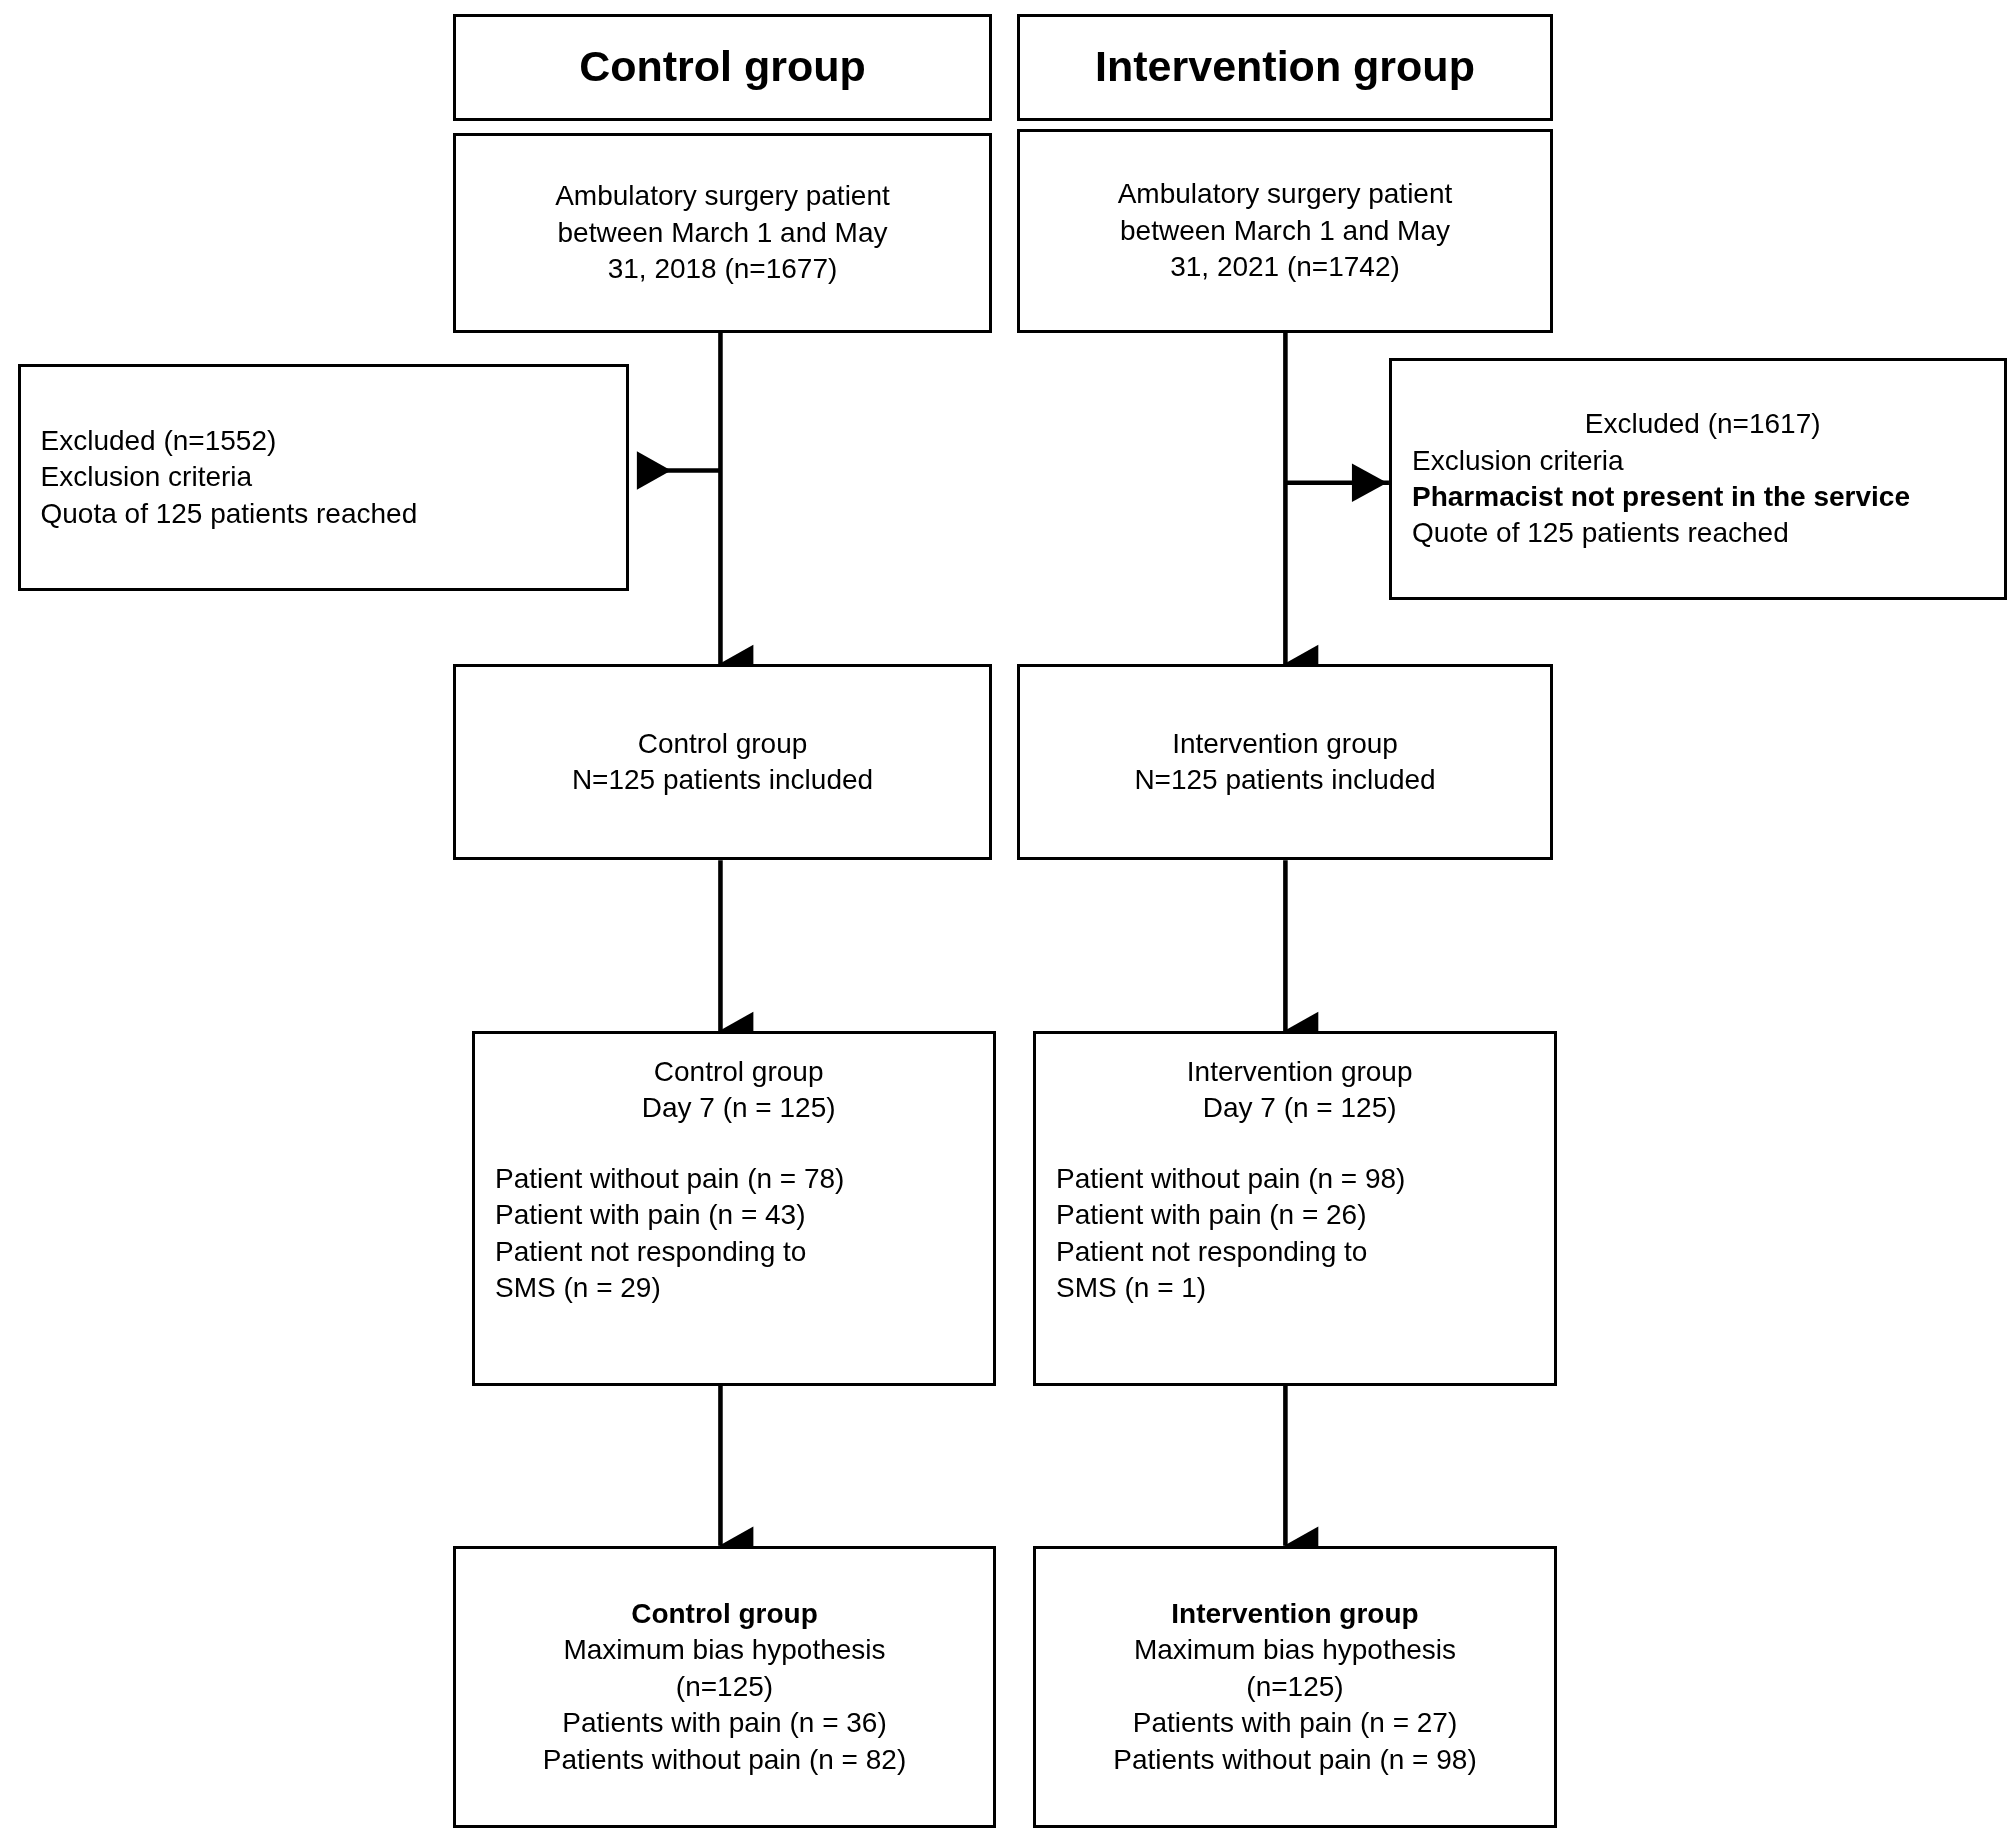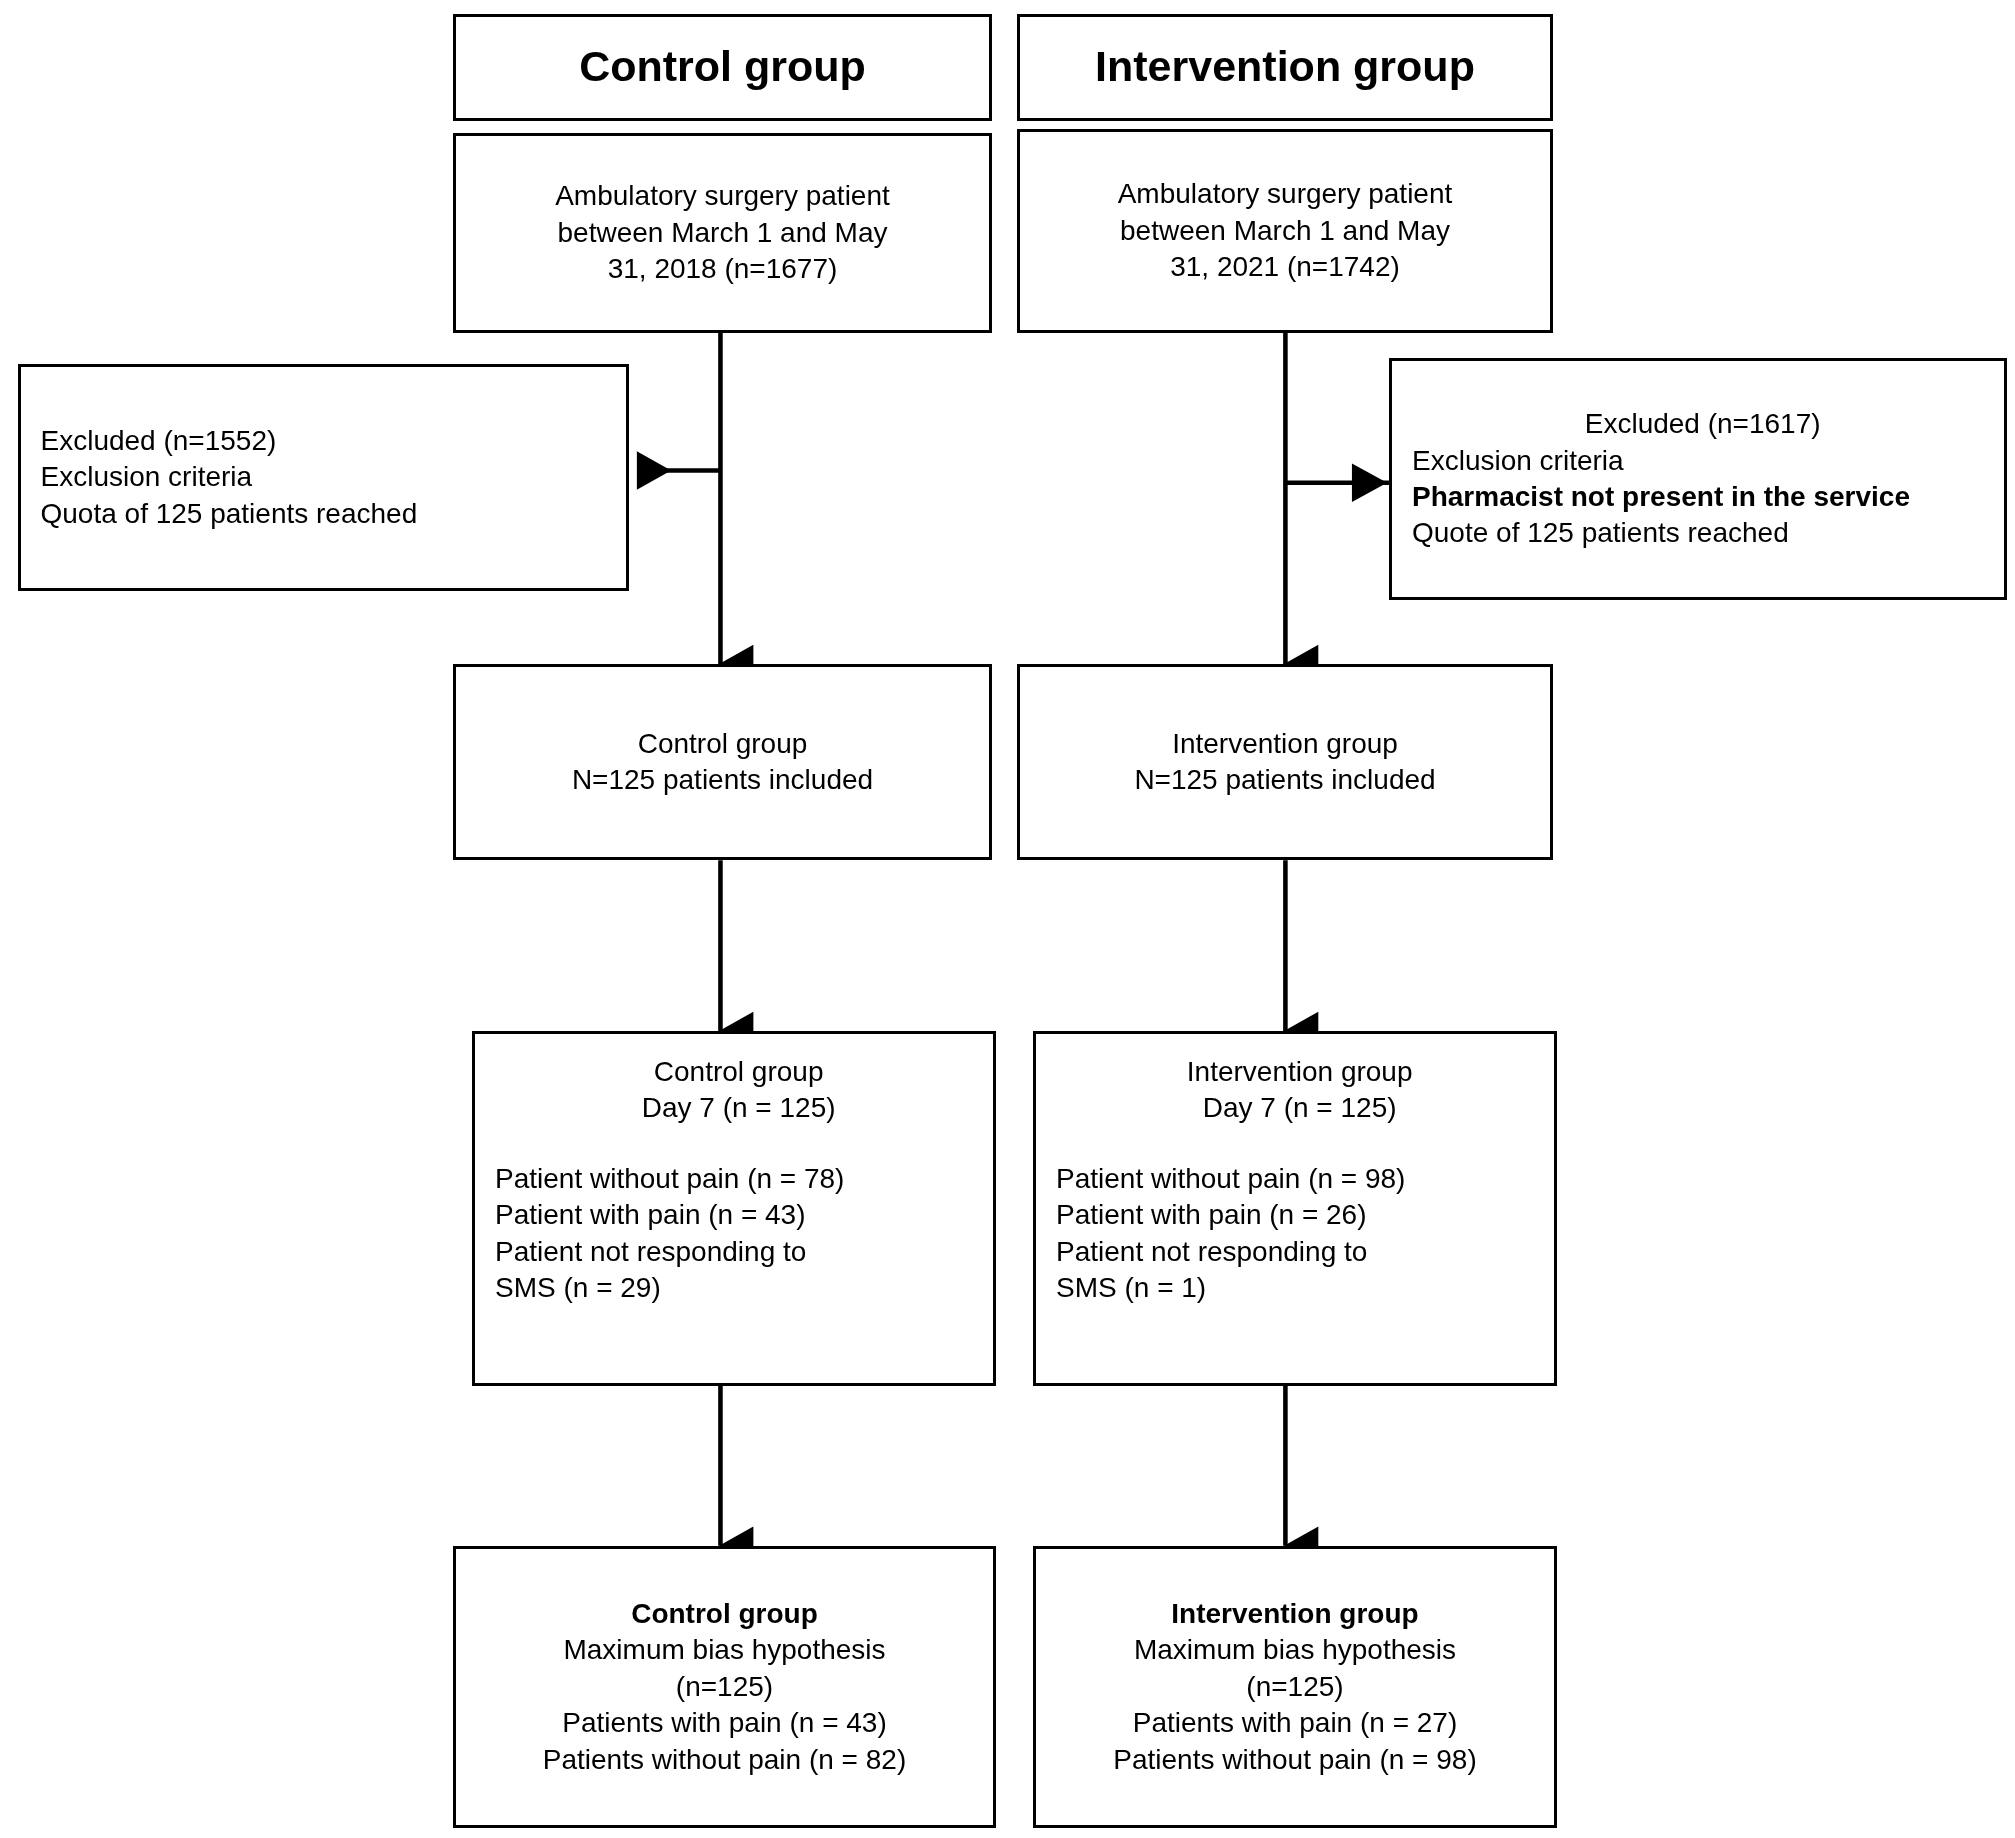--- a/index.html
+++ b/index.html
@@ -128,21 +128,21 @@
     <span class="ln">Patient without pain (n = 98)</span>
     <span class="ln">Patient with pain (n = 26)</span>
     <span class="ln">Patient not responding to</span>
     <span class="ln">SMS (n = 1)</span>
   </div>
 
   <div class="box center" style="left:453px;top:1546px;width:543px;height:282px;">
     <span class="ln bold">Control group</span>
     <span class="ln">Maximum bias hypothesis</span>
     <span class="ln">(n=125)</span>
-    <span class="ln">Patients with pain (n = 43)</span>
+    <span class="ln">Patients with pain (n = 36)</span>
     <span class="ln">Patients without pain (n = 82)</span>
   </div>
 
   <div class="box center" style="left:1033px;top:1546px;width:524px;height:282px;">
     <span class="ln bold">Intervention group</span>
     <span class="ln">Maximum bias hypothesis</span>
     <span class="ln">(n=125)</span>
     <span class="ln">Patients with pain (n = 27)</span>
     <span class="ln">Patients without pain (n = 98)</span>
   </div>

